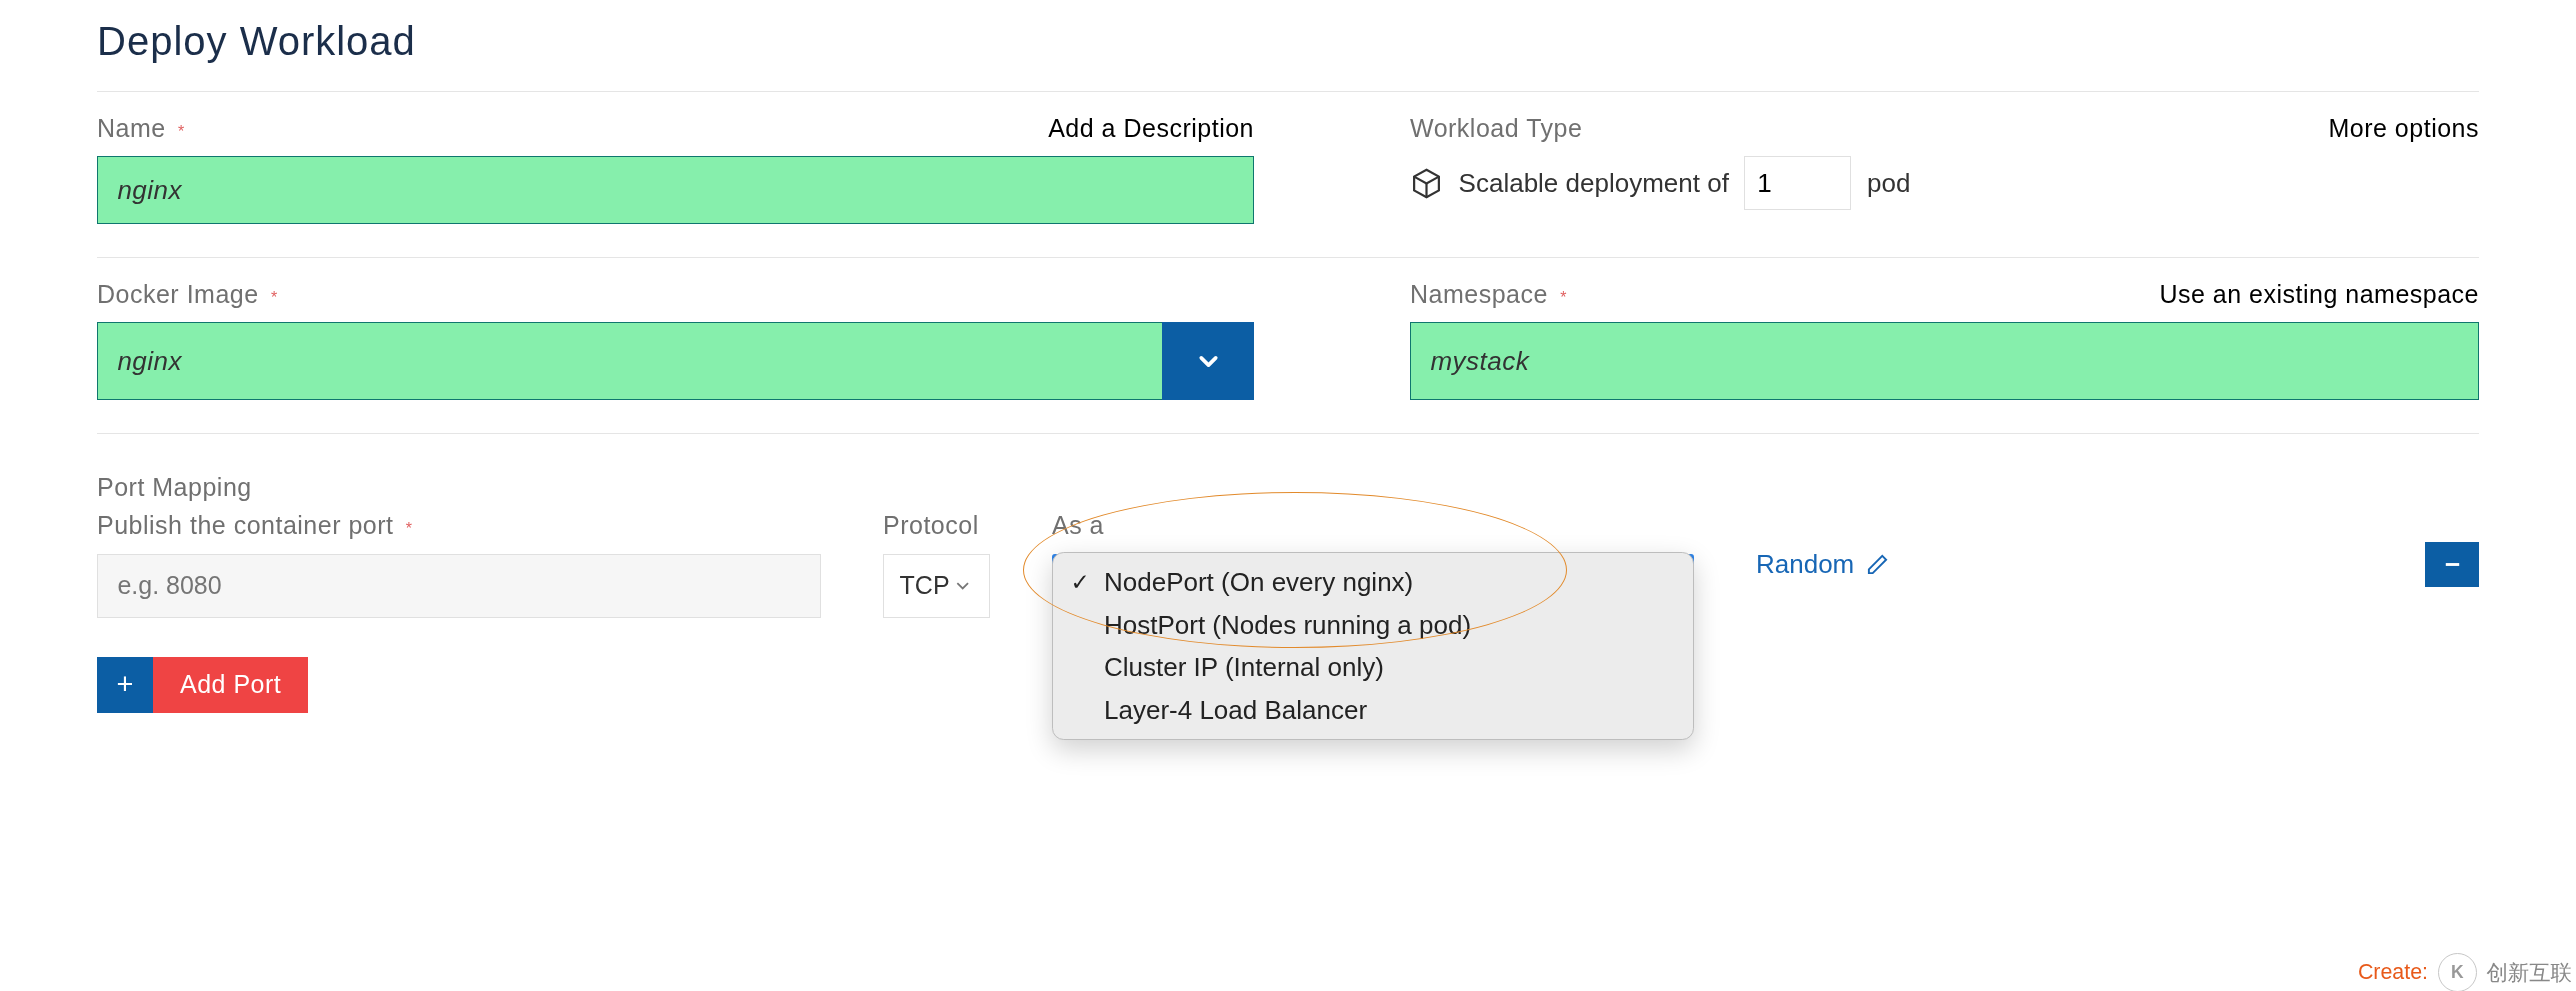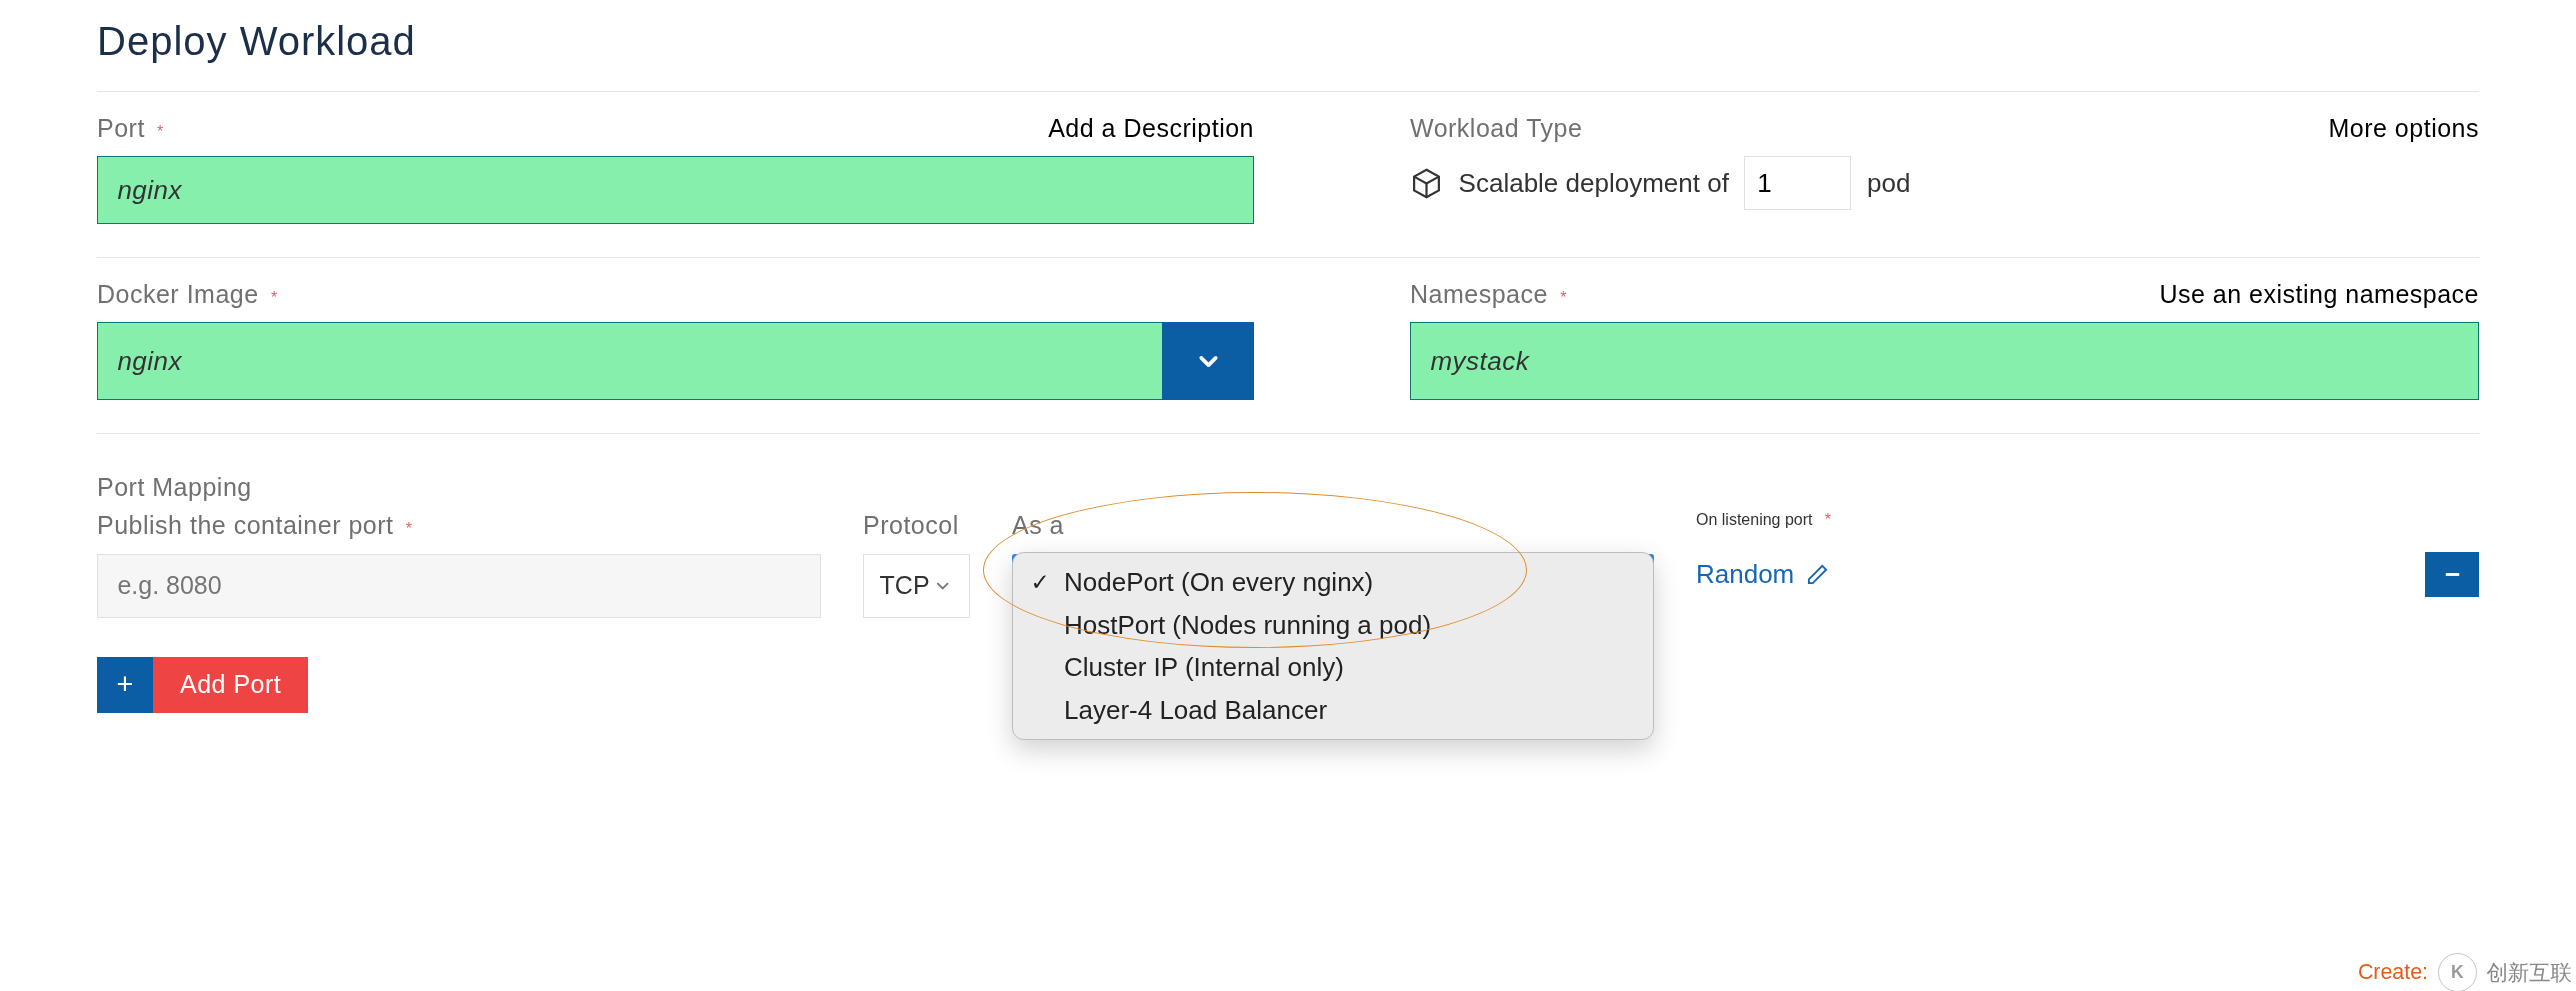--- a/index.html
+++ b/index.html
@@ -119,22 +119,22 @@
   
   .pm-section { padding-top: 39px; }
   .pm-title {
     font-size: 25px;
     color: #707070;
     letter-spacing: 0.5px;
     margin-bottom: 9px;
   }
   .pm-row {
     display: flex;
-    align-items: flex-start;
-    gap: 42px;
+    align-items: center;
+    gap: 62px;
   }
   .pm-col { display: flex; flex-direction: column; gap: 13.6px; position: relative; }
   .pm-col .lbl-sm { font-size: 25px; color: #707070; letter-spacing: 0.5px; }
 
   .port-input {
     width: 724px;
     height: 64px;
     border: 1px solid #e0e0e0;
     background: #f6f6f6;
     font-size: 25px;
@@ -278,21 +278,21 @@
 <div class="wrap">
 
   <h1 class="title">Deploy Workload</h1>
 
   <hr class="sep">
 
   <div class="row">
     <div class="col-left">
       <div class="lbl-row">
         <div>
-          <span class="lbl">Port</span>
+          <span class="lbl">Name</span>
           <span class="req">*</span>
         </div>
         <a class="link">Add a Description</a>
       </div>
       <input class="text-field" value="nginx" style="">
     </div>
     <div class="col-right">
       <div class="lbl-row">
         <span class="lbl">Workload Type</span>
         <a class="link">More options</a>
@@ -384,24 +384,20 @@
           </div>
           <div class="dropdown-item">
             <span>Layer-4 Load Balancer</span>
           </div>
         </div>
 
         <div class="highlight-ellipse" style="left:-29px; top:-19.4px; width:544px; height:156px;"></div>
       </div>
 
       <div class="listen-col">
-        <div>
-          <span class="lbl-sm">On listening port</span>
-          <span class="req">*</span>
-        </div>
         <div style="display:flex; align-items:center; justify-content:space-between;">
           <div class="listen-val">
             <span>Random</span>
             <svg width="23" height="23" viewBox="0 0 24 24" fill="none" stroke="#1766b5" stroke-width="2">
               <path d="M17 3l4 4L7 21H3v-4L17 3z"></path>
             </svg>
           </div>
           <div class="remove-btn">
             <svg width="23" height="23" viewBox="0 0 24 24" stroke="#fff" stroke-width="3">
               <line x1="5" y1="12" x2="19" y2="12"></line>

